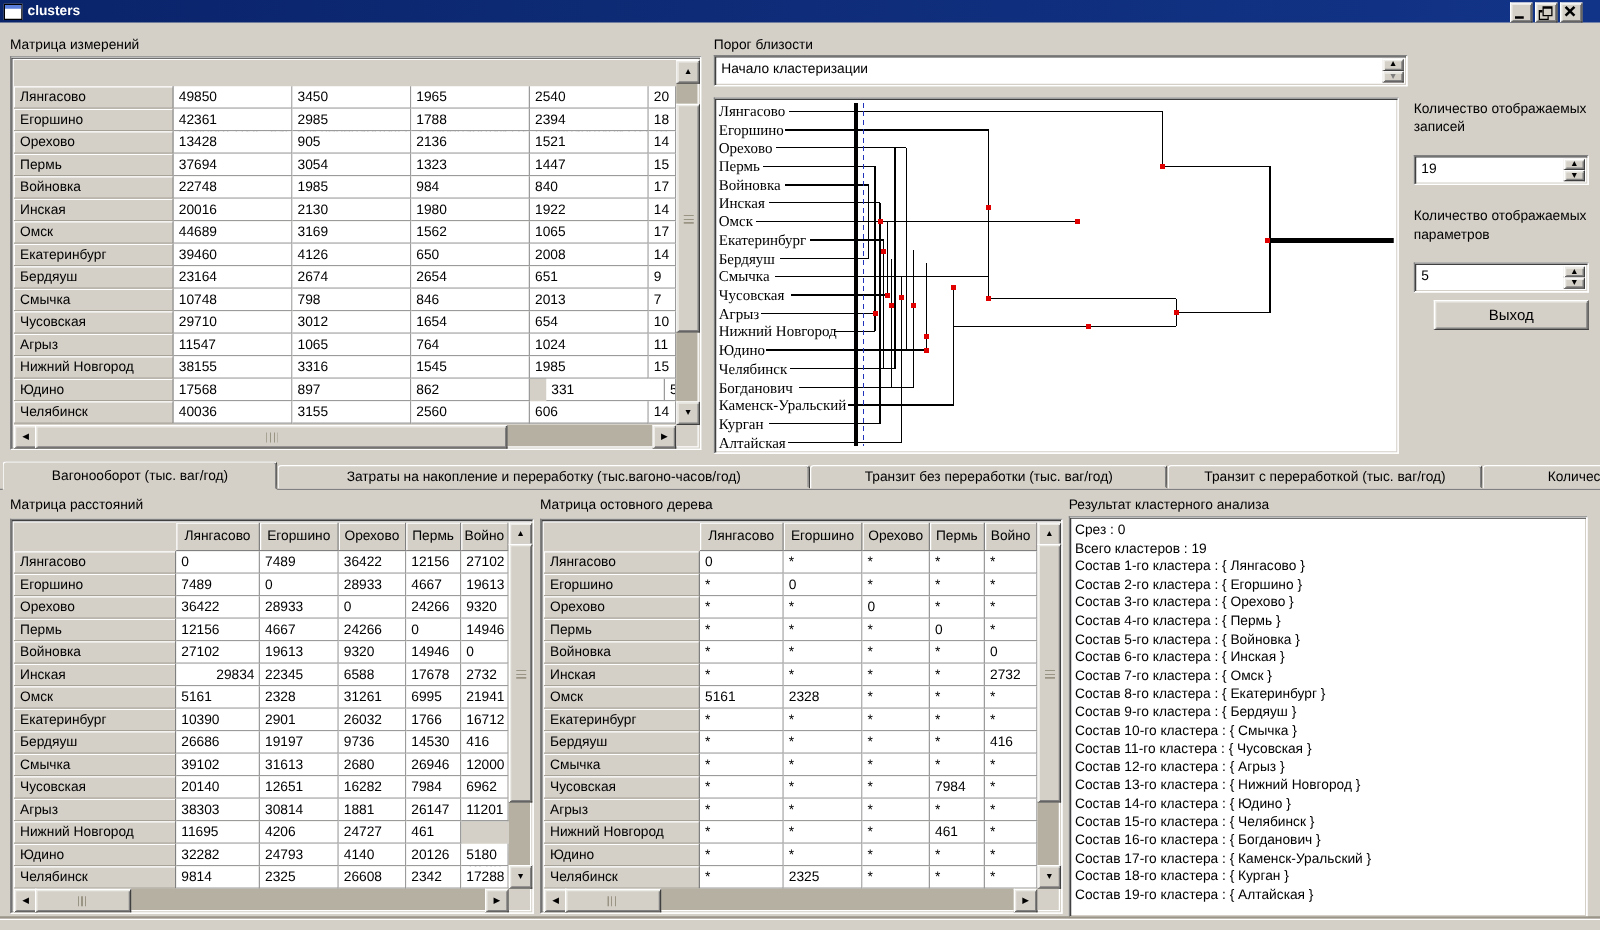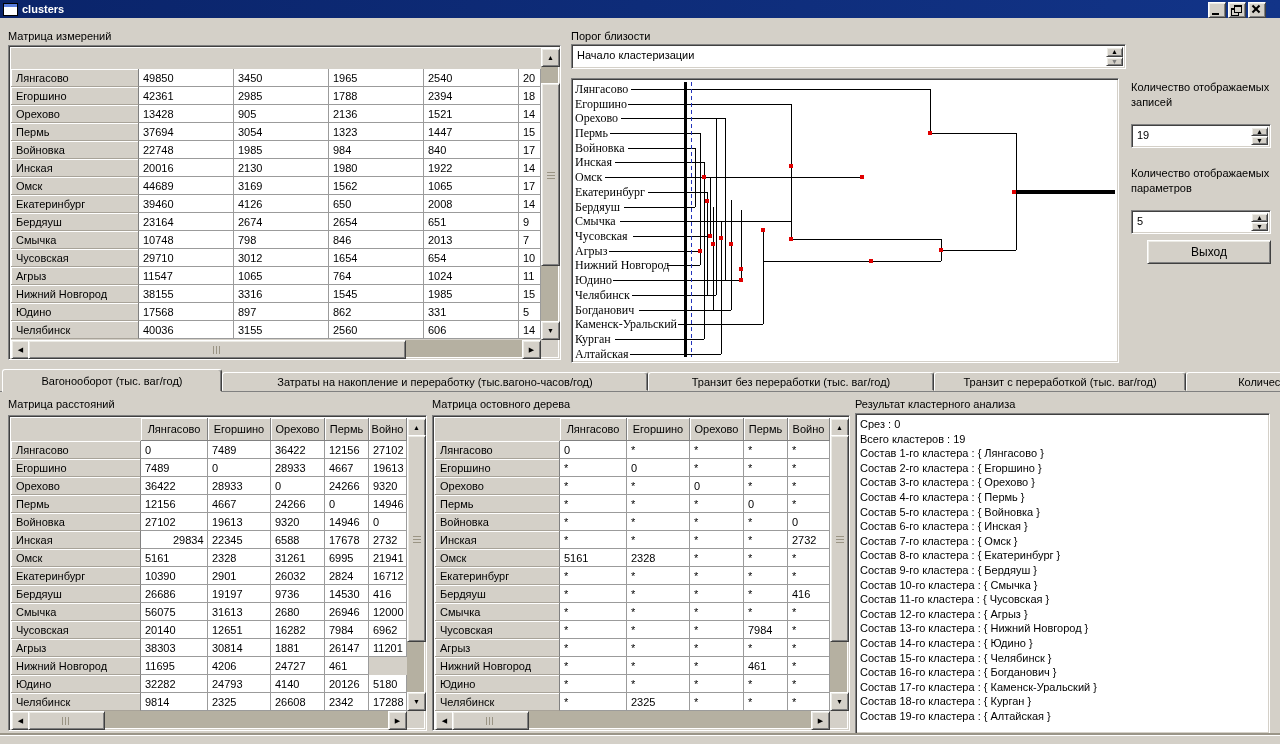--- a/index.html
+++ b/index.html
@@ -219,21 +219,21 @@
         <div class="dcell" style="height: 18px; width: 95px;">3316</div>
         <div class="dcell" style="height: 18px; width: 95px;">1545</div>
         <div class="dcell" style="height: 18px; width: 95px;">1985</div>
         <div class="dcell fill" style="height: 18px;">15</div>
       </div>
       <div class="grow" style="height: 18px;">
         <div class="rowhdr" style="width: 128px; height: 18px;">Юдино</div>
         <div class="dcell" style="height: 18px; width: 95px;">17568</div>
         <div class="dcell" style="height: 18px; width: 95px;">897</div>
         <div class="dcell" style="height: 18px; width: 95px;">862</div>
-        <div class="dcell" style="height: 18px; width: 95px;">331</div>
+        <div class="dcell" style="height: 18px; width: 95px; margin-left: 13px;">331</div>
         <div class="dcell fill" style="height: 18px;">5</div>
       </div>
       <div class="grow" style="height: 18px;">
         <div class="rowhdr" style="width: 128px; height: 18px;">Челябинск</div>
         <div class="dcell" style="height: 18px; width: 95px;">40036</div>
         <div class="dcell" style="height: 18px; width: 95px;">3155</div>
         <div class="dcell" style="height: 18px; width: 95px;">2560</div>
         <div class="dcell" style="height: 18px; width: 95px;">606</div>
         <div class="dcell fill" style="height: 18px;">14</div>
       </div>
@@ -462,34 +462,34 @@
         <div class="dcell" style="height: 18px; width: 63px;">2328</div>
         <div class="dcell" style="height: 18px; width: 54px;">31261</div>
         <div class="dcell" style="height: 18px; width: 44px;">6995</div>
         <div class="dcell" style="height: 18px; width: 38px;">21941</div>
       </div>
       <div class="grow" style="height: 18px;">
         <div class="rowhdr" style="width: 130px; height: 18px;">Екатеринбург</div>
         <div class="dcell" style="height: 18px; width: 67px;">10390</div>
         <div class="dcell" style="height: 18px; width: 63px;">2901</div>
         <div class="dcell" style="height: 18px; width: 54px;">26032</div>
-        <div class="dcell" style="height: 18px; width: 44px;">2824</div>
+        <div class="dcell" style="height: 18px; width: 44px;">1766</div>
         <div class="dcell" style="height: 18px; width: 38px;">16712</div>
       </div>
       <div class="grow" style="height: 18px;">
         <div class="rowhdr" style="width: 130px; height: 18px;">Бердяуш</div>
         <div class="dcell" style="height: 18px; width: 67px;">26686</div>
         <div class="dcell" style="height: 18px; width: 63px;">19197</div>
         <div class="dcell" style="height: 18px; width: 54px;">9736</div>
         <div class="dcell" style="height: 18px; width: 44px;">14530</div>
         <div class="dcell" style="height: 18px; width: 38px;">416</div>
       </div>
       <div class="grow" style="height: 18px;">
         <div class="rowhdr" style="width: 130px; height: 18px;">Смычка</div>
-        <div class="dcell" style="height: 18px; width: 67px;">56075</div>
+        <div class="dcell" style="height: 18px; width: 67px;">39102</div>
         <div class="dcell" style="height: 18px; width: 63px;">31613</div>
         <div class="dcell" style="height: 18px; width: 54px;">2680</div>
         <div class="dcell" style="height: 18px; width: 44px;">26946</div>
         <div class="dcell" style="height: 18px; width: 38px;">12000</div>
       </div>
       <div class="grow" style="height: 18px;">
         <div class="rowhdr" style="width: 130px; height: 18px;">Чусовская</div>
         <div class="dcell" style="height: 18px; width: 67px;">20140</div>
         <div class="dcell" style="height: 18px; width: 63px;">12651</div>
         <div class="dcell" style="height: 18px; width: 54px;">16282</div>

